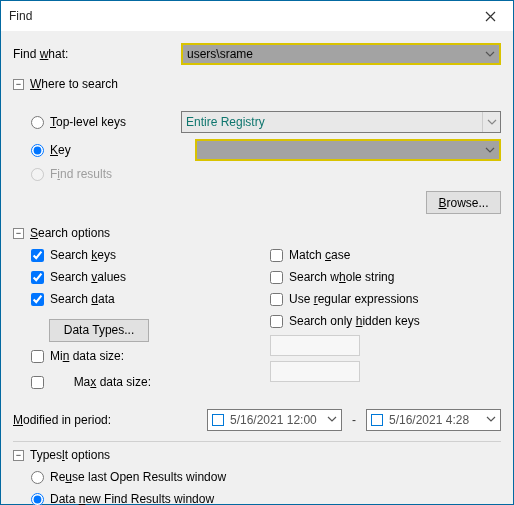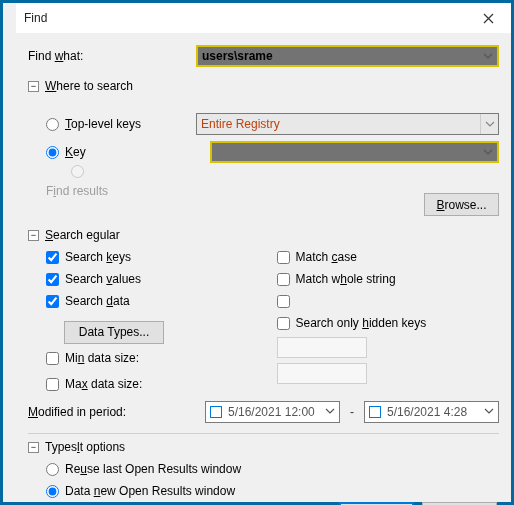--- a/index.html
+++ b/index.html
@@ -1,35 +1,35 @@
 <!DOCTYPE html>
 <html><head>
 <meta charset="utf-8">
 <style>
   * { box-sizing: border-box; font-family: "Segoe UI", Tahoma, sans-serif; font-size: 12px; }
   body { margin: 0; background: #fff; }
-  .window { width: 514px; height: 505px; border: 3px solid #0369a1; display: flex; flex-direction: column; background: #f0f0f0; padding-left: 13px; }
+  .window { width: 514px; height: 505px; border: 1px solid #0369a1; display: flex; flex-direction: column; background: #f0f0f0; }
   .titlebar { height: 30px; background: #fff; display: flex; align-items: center; padding-left: 8px; color: #222; }
   .titlebar .title { flex: 1; }
   .titlebar .close { width: 45px; height: 30px; display: flex; align-items: center; justify-content: center; color: #333; }
   .body { flex: 1; padding: 12px 12px 10px 12px; display: flex; flex-direction: column; gap: 0; }
   .row { display: flex; align-items: center; gap: 8px; }
   .lbl { width: 160px; }
   .u { text-decoration: underline; }
   .combo { flex: 1; height: 22px; border: 1px solid #7a7a7a; background: #fff; display: flex; align-items: center; padding: 0 4px; position: relative; }
   .combo .dd { position: absolute; right: 0; top: 0; height: 100%; width: 18px; display: flex; align-items: center; justify-content: center; color: #555; border-left: 1px solid #ccc; }
-  .combo.hl { background: #737373; border: 2px solid #d9c300; font-weight: bold; }
-  .combo.grey { background: #e8e8e8; color: #c2410c; }
+  .combo.hl { background: #a3a3a3; border: 2px solid #d9c300; }
+  .combo.grey { background: #e8e8e8; color: #0f766e; }
   .section { margin-top: 12px; }
   .section-head { display: flex; align-items: center; gap: 6px; color: #000; }
   .minus { width: 11px; height: 11px; border: 1px solid #888; display: inline-flex; align-items: center; justify-content: center; font-size: 9px; line-height: 1; background: #fff; }
   .indent { margin-left: 18px; }
   .radio, .check { display: flex; align-items: center; gap: 6px; height: 22px; }
   .radio input, .check input { margin: 0; }
-  .disabled { color: #9e9e9e; flex-direction: column; }
+  .disabled { color: #9e9e9e; }
   .right-area { display: flex; justify-content: flex-end; margin-top: 6px; }
   .btn { height: 23px; min-width: 75px; border: 1px solid #adadad; background: #e1e1e1; display: inline-flex; align-items: center; justify-content: center; padding: 0 10px; }
   .btn.default { border: 1px solid #0078d7; box-shadow: inset 0 0 0 1px #0078d7; }
   .cols { display: flex; gap: 8px; }
   .col { flex: 1; display: flex; flex-direction: column; }
   .sizebox { width: 90px; height: 21px; border: 1px solid #cfcfcf; background: #f7f7f7; }
   .sizerow { display: flex; align-items: center; gap: 14px; height: 26px; }
   .datebox { width: 135px; height: 22px; border: 1px solid #7a7a7a; background: #fff; display: flex; align-items: center; padding: 0 4px; gap: 6px; color: #555; }
   .datebox .ck { width: 12px; height: 12px; border: 1px solid #0078d7; display: inline-block; }
   .datebox .dd { margin-left: auto; color: #555; }
@@ -115,21 +115,21 @@
               <span class="u">B</span>
               <span>rowse...</span>
             </button>
         </div>
       </div>
     </div>
 
     <div class="section">
       <div class="section-head">
         <span class="minus">−</span>
-        <span><span class="u">S</span><span>earch egular</span></span>
+        <span><span class="u">S</span><span>earch options</span></span>
       </div>
       <div class="indent cols" style="margin-top:4px;">
         <div class="col">
           <label class="check">
               <input type="checkbox" checked="" style="">
               <span><span>Search </span><span class="u">k</span><span>eys</span></span>
             </label>
           <label class="check">
               <input type="checkbox" checked="" style="">
               <span><span>Search </span><span class="u">v</span><span>alues</span></span>
@@ -144,53 +144,54 @@
                 <span>Data Types...</span>
               </button>
           </div>
           <div class="sizerow">
             <label class="check" style="width:120px;">
                 <input type="checkbox" style="">
                 <span><span>Mi</span><span class="u">n</span><span> data size:</span></span>
               </label>
           </div>
           <div class="sizerow">
-            <label class="check" style="width:120px;">
+            <label class="check" style="width:120px;justify-content:space-between;">
                 <input type="checkbox" style="">
                 <span><span>Ma</span><span class="u">x</span><span> data size:</span></span>
               </label>
           </div>
         </div>
         <div class="col">
           <label class="check">
               <input type="checkbox" style="">
               <span><span>Match </span><span class="u">c</span><span>ase</span></span>
             </label>
           <label class="check">
               <input type="checkbox" style="">
-              <span><span>Match w</span><span class="u">h</span><span>ole string</span></span>
-            </label>
-          <label class="check">
-              <input type="checkbox" style="">
+              <span><span>Search w</span><span class="u">h</span><span>ole string</span></span>
+            </label>
+          <label class="check">
+              <input type="checkbox" style="">
+              <span><span>Use </span><span class="u">r</span><span>egular expressions</span></span>
             </label>
           <label class="check">
               <input type="checkbox" style="">
               <span><span>Search only </span><span class="u">h</span><span>idden keys</span></span>
             </label>
           <div class="sizerow">
               <div class="sizebox"></div>
             </div>
           <div class="sizerow">
               <div class="sizebox"></div>
             </div>
         </div>
       </div>
     </div>
 
-    <div class="row" style="margin-top:4px;">
+    <div class="row" style="margin-top:14px;">
       <span class="lbl" style="width:200px;"><span class="u">M</span><span>odified in period:</span></span>
       <div class="dates">
         <div class="datebox">
           <span class="ck"></span>
           <span>5/16/2021 12:00</span>
           <span class="dd"><svg class="chev" viewBox="0 0 10 10">
                 <path d="M1 3 L5 7 L9 3" fill="none" stroke="#555" stroke-width="1.2"></path>
               </svg></span>
         </div>
         <span class="dash">-</span>
@@ -211,21 +212,21 @@
         <span class="minus">−</span>
         <span><span>Types</span><span class="u">l</span><span>t options</span></span>
       </div>
       <div class="indent" style="margin-top:4px;">
         <label class="radio">
             <input type="radio" name="res" style="">
             <span><span>Re</span><span class="u">u</span><span>se last Open Results window</span></span>
           </label>
         <label class="radio">
             <input type="radio" name="res" checked="" style="">
-            <span><span>Data </span><span class="u">n</span><span>ew Open Results window</span></span>
+            <span><span>Data </span><span class="u">n</span><span>ew Find Results window</span></span>
           </label>
       </div>
     </div>
 
     <div class="footer">
       <button class="btn default">
           <span class="u">F</span>
           <span>ind</span>
         </button>
       <button class="btn">

